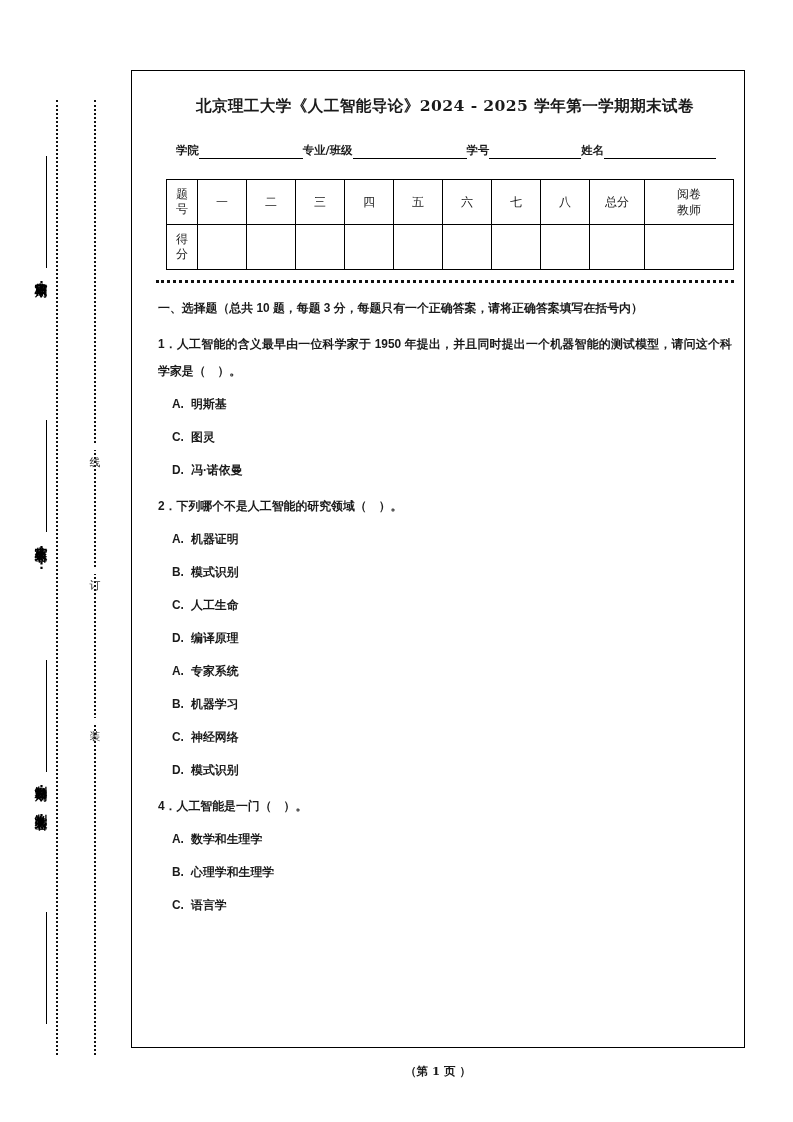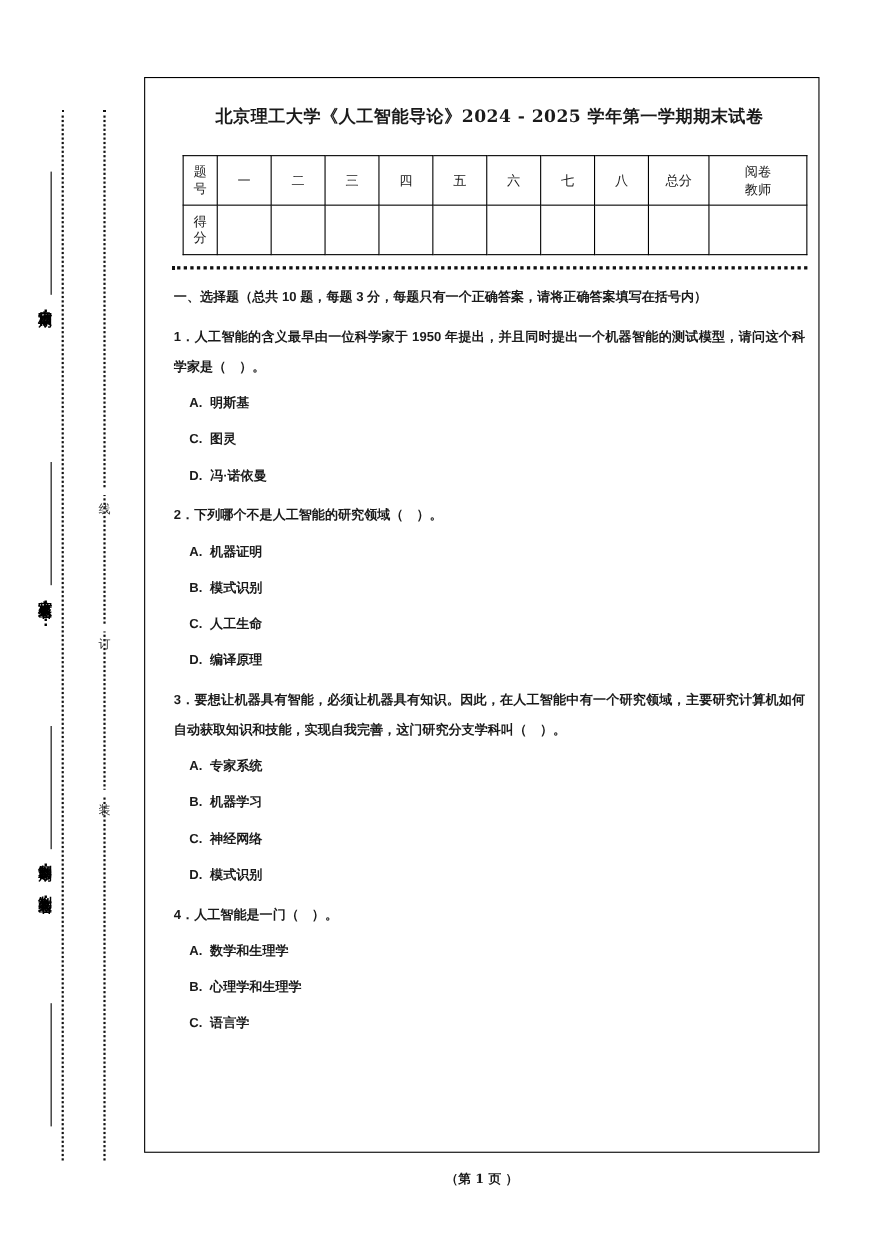--- a/index.html
+++ b/index.html
@@ -206,20 +206,38 @@
 
   <div class="seal-char" id="seal-xian">线</div>
   <div class="seal-char" id="seal-ding">订</div>
   <div class="seal-char" id="seal-zhuang">装</div>
 </div>
 
 <div id="paper-box">
 
   <div id="exam-title">北京理工大学《人工智能导论》2024 - 2025 学年第一学期期末试卷</div>
 
+  <div id="info-line">
+    <div class="info-field">
+      <span class="info-label">学院</span>
+      <span class="info-rule" id="rule-college"></span>
+    </div>
+    <div class="info-field">
+      <span class="info-label">专业/班级</span>
+      <span class="info-rule" id="rule-major"></span>
+    </div>
+    <div class="info-field">
+      <span class="info-label">学号</span>
+      <span class="info-rule" id="rule-sid"></span>
+    </div>
+    <div class="info-field">
+      <span class="info-label">姓名</span>
+      <span class="info-rule" id="rule-name"></span>
+    </div>
+  </div>
 
   <div id="score-table-wrap">
     <table id="score-table">
       <tbody>
         <tr class="head-row">
           <td class="col-label">
             <span class="stack">题</span>
             <span class="stack">号</span>
           </td>
           <td class="col-num">一</td>
@@ -265,21 +283,20 @@
     <div class="q-opt"><span class="opt-key">A.</span><span>明斯基</span></div>
     <div class="q-opt"><span class="opt-key">C.</span><span>图灵</span></div>
     <div class="q-opt"><span class="opt-key">D.</span><span>冯·诺依曼</span></div>
 
     <div class="q-stem">2．下列哪个不是人工智能的研究领域（　）。</div>
     <div class="q-opt"><span class="opt-key">A.</span><span>机器证明</span></div>
     <div class="q-opt"><span class="opt-key">B.</span><span>模式识别</span></div>
     <div class="q-opt"><span class="opt-key">C.</span><span>人工生命</span></div>
     <div class="q-opt"><span class="opt-key">D.</span><span>编译原理</span></div>
 
-    <div class="q-stem">3．要想让机器具有智能，必须让机器具有知识。因此，在人工智能中有一个研究领域，主要研究计算机如何自动获取知识和技能，实现自我完善，这门研究分支学科叫（　）。</div>
     <div class="q-opt"><span class="opt-key">A.</span><span>专家系统</span></div>
     <div class="q-opt"><span class="opt-key">B.</span><span>机器学习</span></div>
     <div class="q-opt"><span class="opt-key">C.</span><span>神经网络</span></div>
     <div class="q-opt"><span class="opt-key">D.</span><span>模式识别</span></div>
 
     <div class="q-stem">4．人工智能是一门（　）。</div>
     <div class="q-opt"><span class="opt-key">A.</span><span>数学和生理学</span></div>
     <div class="q-opt"><span class="opt-key">B.</span><span>心理学和生理学</span></div>
     <div class="q-opt"><span class="opt-key">C.</span><span>语言学</span></div>
   </div>

